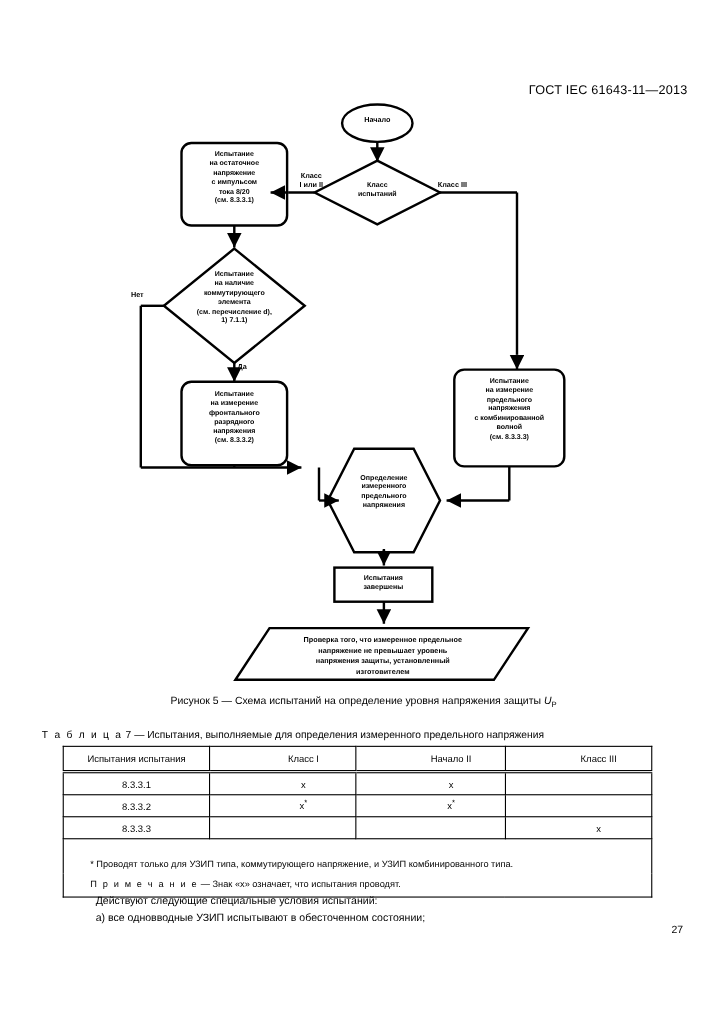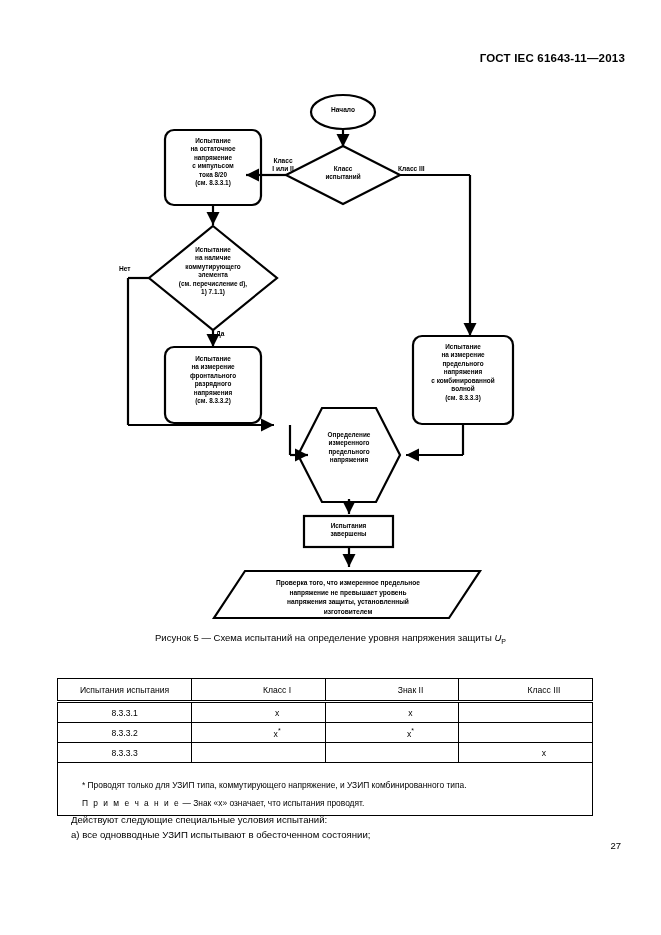--- a/index.html
+++ b/index.html
@@ -13,24 +13,24 @@
   }
   #page {
     position: relative;
     width: 661px;
     height: 935px;
     background: #ffffff;
     overflow: hidden;
   }
   .hdr {
     position: absolute;
-    top: 52px;
+    top: 76px;
     right: 36px;
     font-size: 11.5px;
-    font-weight: bold;
+    font-weight: normal;
     letter-spacing: 0.2px;
     white-space: nowrap;
   }
   .hdr-rule {
     position: absolute;
     left: 33px;
     right: 33px;
     top: 76px;
     border-bottom: 0px solid #000;
   }
@@ -122,21 +122,21 @@
     font-size: 8.4px;
   }
   table.t7 td.note.first { border-bottom: none; padding-top: 17px; }
   table.t7 td.note.second { border-top: none; padding-bottom: 7px; }
   .note .sp { letter-spacing: 1.5px; }
   sup.star { font-size: 7px; vertical-align: super; }
 
   
   .body-text {
     position: absolute;
-    left: 71px;
+    left: 87px;
     top: 812px;
     font-size: 9.6px;
     line-height: 1.58;
   }
   .body-text div { white-space: nowrap; }
   .pageno {
     position: absolute;
     right: 40px;
     top: 840px;
     font-size: 9.5px;
@@ -262,27 +262,32 @@
 
     <div class="nodeText" style="left:305px; top:438px; width:87px;">Испытания<br>завершены</div>
 
     <div class="paraText" style="left:232px; top:494px; width:232px;">Проверка того, что измеренное предельное<br>напряжение не превышает уровень<br>напряжения защиты, установленный<br>изготовителем</div>
   </div>
 
   <div class="fig-caption">
     <span>Рисунок 5 — Схема испытаний на определение уровня напряжения защиты </span><i>U</i><sub>P</sub>
   </div>
 
+  <div class="tbl-title">
+    <span class="sp">Т а б л и ц а</span>
+    <span>7</span>
+    <span>— Испытания, выполняемые для определения измеренного предельного напряжения</span>
+  </div>
 
   <table class="t7">
     <thead>
       <tr>
         <td class="col1 dbl">Испытания испытания</td>
         <td class="colx dbl">Класс I</td>
-        <td class="colx dbl">Знак II</td>
+        <td class="colx dbl">Начало II</td>
         <td class="colx dbl">Класс III</td>
       </tr>
     </thead>
     <tbody>
       <tr>
         <td class="col1">8.3.3.1</td>
         <td class="colx">x</td>
         <td class="colx">x</td>
         <td class="colx"></td>
       </tr>

